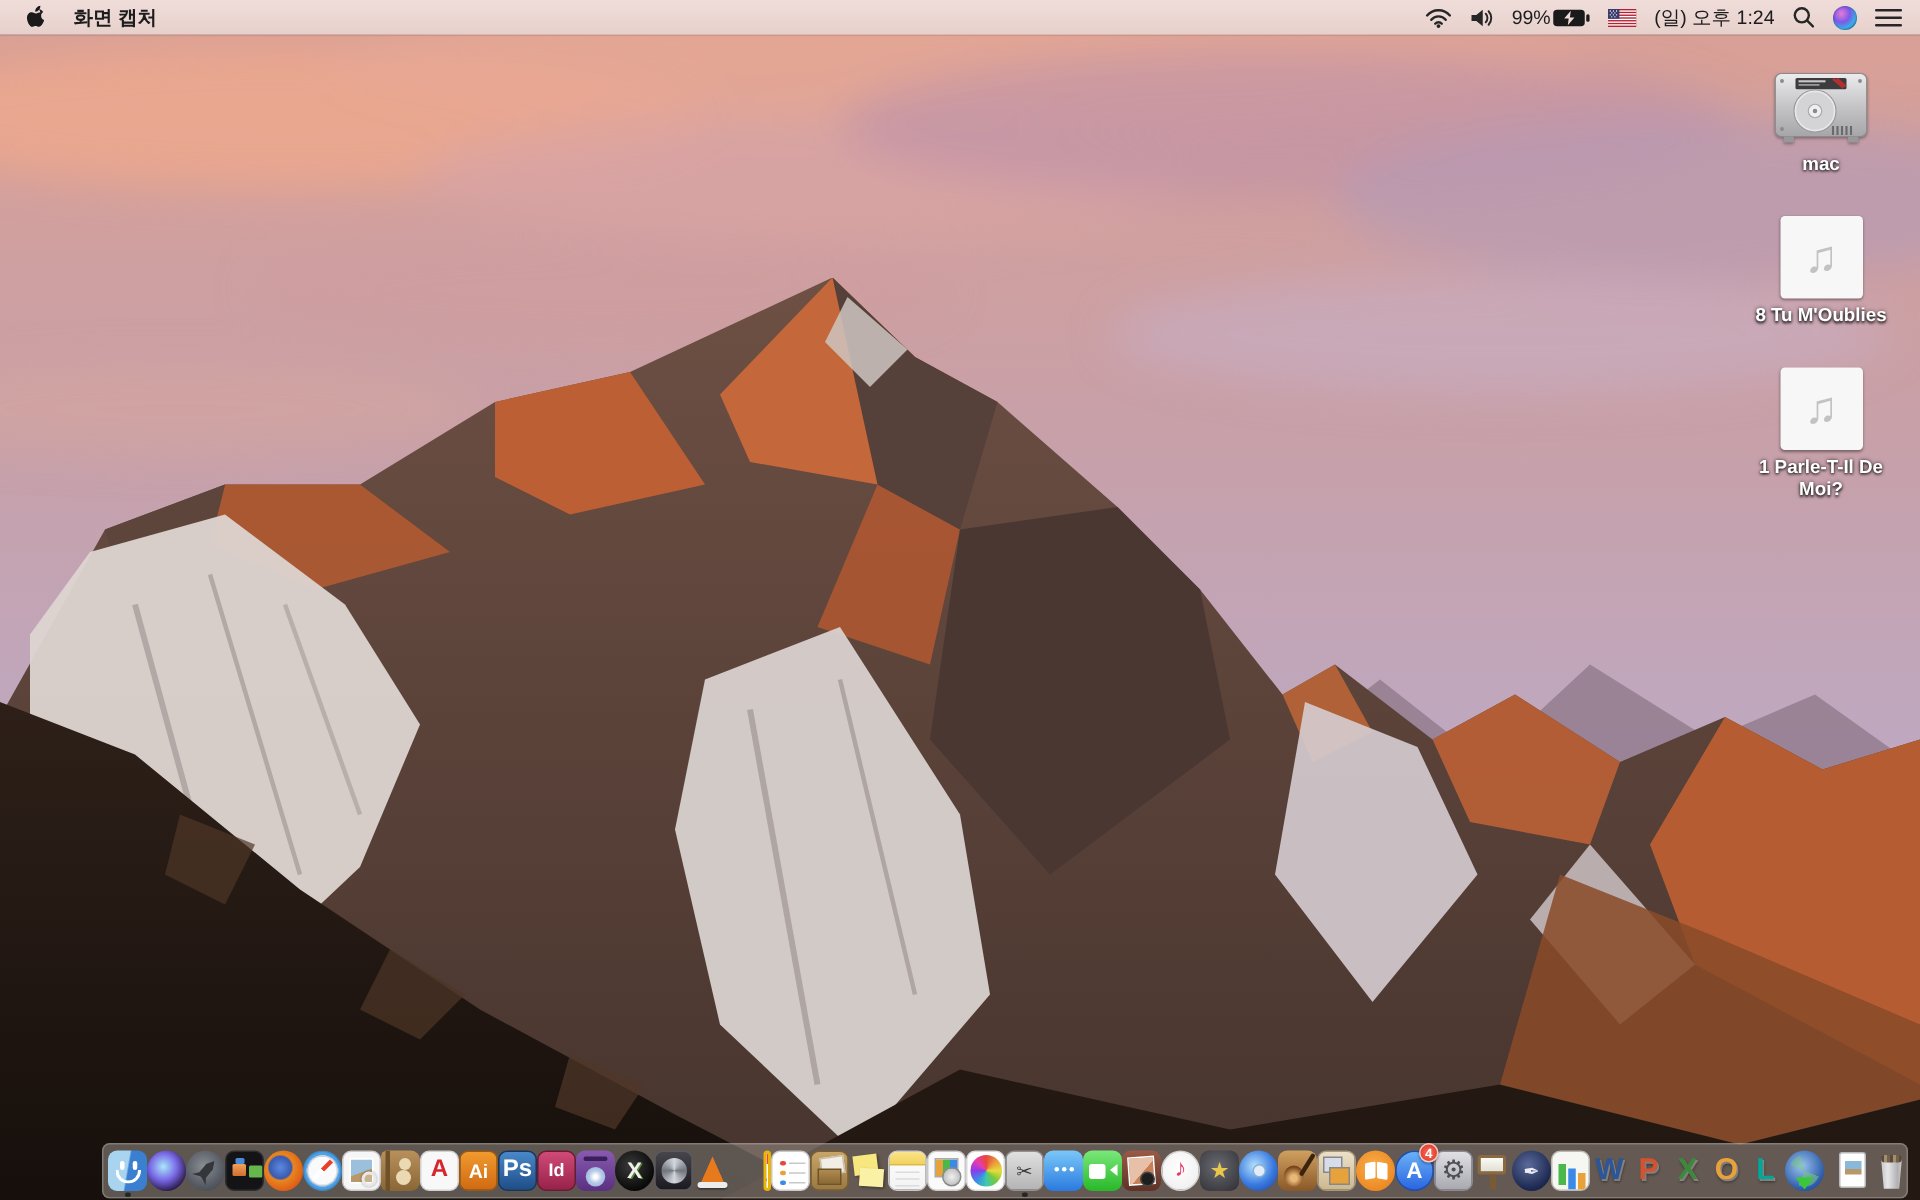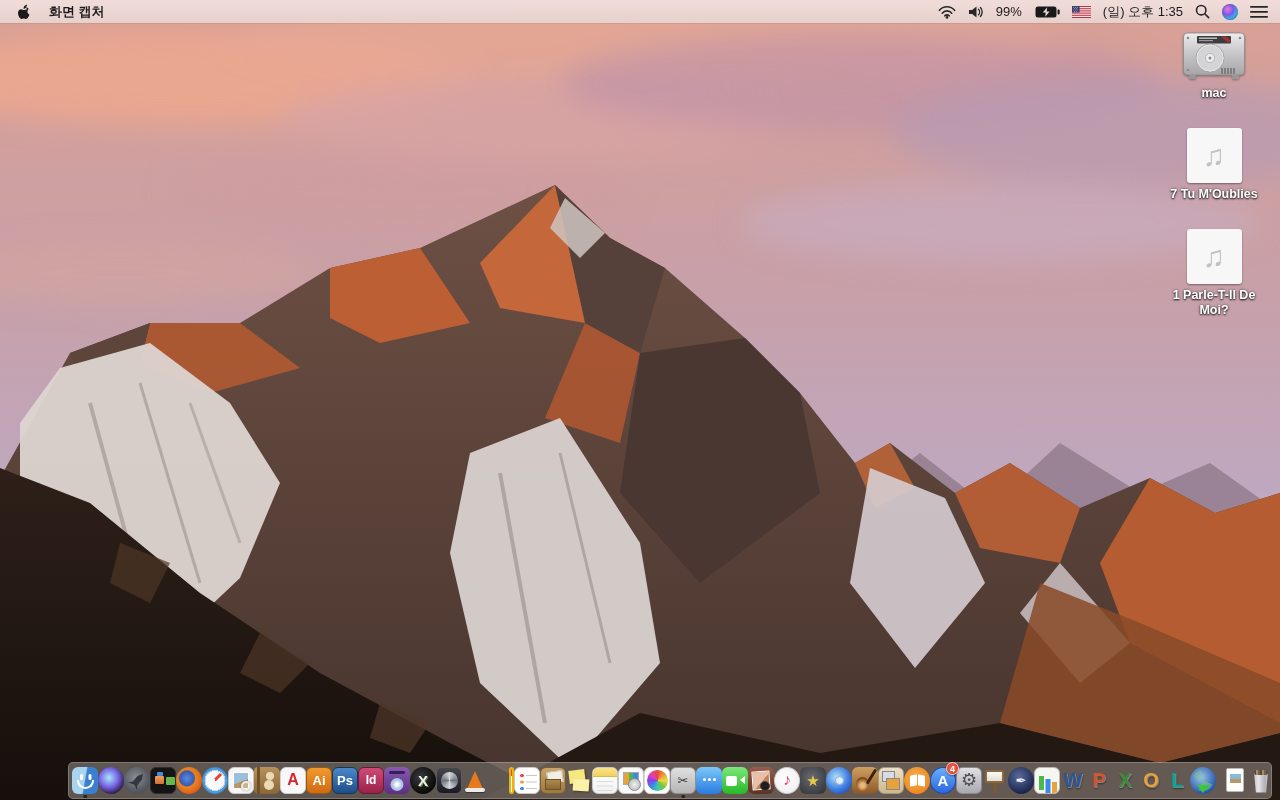--- a/index.html
+++ b/index.html
@@ -7,32 +7,32 @@
        font-family:"Liberation Sans","DejaVu Sans",sans-serif;-webkit-font-smoothing:antialiased;}
 
   
   #wallpaper{position:absolute;top:23px;left:0;width:1280px;height:777px;display:block;}
 
   
   #menubar{position:absolute;top:0;left:0;right:0;height:23px;z-index:50;
     background:linear-gradient(#f0ddd9,#e6d0cc);display:flex;align-items:center;
     justify-content:space-between;padding:0 12px 0 16px;font-size:13px;color:#1c1c1c;
     box-shadow:0 0 1px rgba(0,0,0,.35);}
-  .mb-left{display:flex;align-items:flex-end;gap:19px;}
+  .mb-left{display:flex;align-items:flex-start;gap:19px;}
   .mb-app{font-weight:700;}
   .mb-item{cursor:default;white-space:nowrap;}
   .mb-right{display:flex;align-items:center;gap:12px;}
   .mb-right .st{display:flex;align-items:center;}
   .mb-text{white-space:nowrap;}
   .siri-orb{width:16px;height:16px;border-radius:50%;
     background:radial-gradient(circle at 35% 32%,#e87ad8 0%,#7a5ae8 38%,#3ab0e8 66%,#143a8a 100%);
     box-shadow:inset 0 0 2px rgba(0,0,0,.4);}
 
   
-  #desktop-icons{position:absolute;top:30px;right:14px;width:104px;z-index:10;
+  #desktop-icons{position:absolute;top:46px;right:14px;width:104px;z-index:10;
     display:flex;flex-direction:column;align-items:center;gap:27px;}
   .d-item{width:104px;height:auto;display:flex;flex-direction:column;align-items:center;cursor:default;}
   .drive-svg{width:64px;height:52px;filter:drop-shadow(0 1px 1px rgba(0,0,0,.35));}
   .audio-tile{width:55px;height:55px;background:#f7f7f7;border-radius:3px;
     box-shadow:0 1px 2px rgba(0,0,0,.4);display:flex;align-items:center;justify-content:center;}
   .audio-tile .note{font-size:30px;color:#c2c2c2;line-height:1;}
   .d-label{margin-top:4px;font-size:12.5px;font-weight:600;color:#fff;text-align:center;line-height:1.2;
     text-shadow:0 1px 2px rgba(0,0,0,.9),0 0 3px rgba(0,0,0,.55);}
 
   
@@ -67,21 +67,21 @@
   .di-safari{border-radius:50%;background:radial-gradient(circle,#f8fafc 0 54%,#c8d0d8 55% 60%,#4aa0e8 61% 100%);border:1px solid rgba(0,0,0,.15);}
   .di-safari::after{content:'';position:absolute;left:50%;top:50%;width:3px;height:17px;transform:translate(-50%,-50%) rotate(45deg);background:linear-gradient(#e84030 50%,#fff 50%);}
   .di-preview{background:#f6f6f6;border:1px solid #c8c8c8;}
   .di-preview::before{content:'';position:absolute;inset:4px;background:linear-gradient(160deg,#9cc0dc 55%,#b89868 56%);border:1px solid #fff;}
   .di-preview::after{content:'';position:absolute;right:2px;bottom:2px;width:10px;height:10px;border:2px solid #e8e8e8;border-radius:50%;box-sizing:border-box;background:rgba(255,255,255,.25);box-shadow:0 0 2px rgba(0,0,0,.4);}
   .di-contacts{background:linear-gradient(#b8905c,#8a6636);border-radius:4px 6px 6px 4px;}
   .di-contacts::before{content:'';position:absolute;left:2.5px;top:0;bottom:0;width:3px;background:#6e5128;}
   .di-contacts::after{content:'';position:absolute;top:5px;left:12px;width:8px;height:8px;border-radius:50%;background:#ead9b2;box-shadow:-1px 9px 0 1px #ead9b2;}
   .di-acrobat{background:#f8f8f8;border:1px solid #d0d0d0;color:#d8242c;font-size:16px;font-weight:900;}
   .di-illustrator{background:linear-gradient(#f09a2e,#d06a12);color:#fff;font-size:13px;border:1px solid #9a5a12;}
-  .di-photoshop{background:linear-gradient(#4a88c8,#1e4e88);color:#fff;font-size:13px;border:1px solid #16365e;}
+  .di-photoshop{background:linear-gradient(#4a88c8,#1e4e88);color:#fff;font-size:16px;border:1px solid #16365e;}
   .di-indesign{background:linear-gradient(#d04a78,#98224a);color:#fff;font-size:12px;border:1px solid #6e1836;}
   .di-toast{background:linear-gradient(#8a5ab0,#5a3080);}
   .di-toast::before{content:'';position:absolute;top:4px;left:5px;right:5px;height:3px;background:#38205a;border-radius:2px;}
   .di-toast::after{content:'';position:absolute;bottom:3px;left:50%;transform:translateX(-50%);width:13px;height:13px;border-radius:50%;background:radial-gradient(circle,#fff 12%,#b8cce8 45%,#8aa8d8 100%);}
   .di-x-app{border-radius:50%;background:radial-gradient(circle at 40% 38%,#3a3a3a,#0a0a0a 70%);color:#f0f0f0;font-size:15px;font-weight:900;}
   .di-x-app .glyph{text-shadow:1px 1px 0 #5a8a30;}
   .di-disc-tool{background:linear-gradient(#46464c,#1a1a20);border:1px solid #5a5a60;}
   .di-disc-tool::after{content:'';width:17px;height:17px;border-radius:50%;background:conic-gradient(#d4d8de,#70757c,#d4d8de,#70757c,#d4d8de);}
   .di-vlc{background:transparent;}
   .di-vlc::before{content:'';position:absolute;bottom:5px;left:50%;transform:translateX(-50%);width:0;height:0;border-left:8px solid transparent;border-right:8px solid transparent;border-bottom:18px solid #e87a1e;}
@@ -274,21 +274,21 @@
           <path d="M6.8 10.8 A 3 3 0 0 1 11.2 10.8"></path>
         <circle cx="9" cy="12.4" r="1.3" fill="#262626" stroke="none"></circle>
       </svg>
     </span>
     <span class="st">
       <svg width="16" height="14" viewBox="0 0 16 14">
         <path d="M1 5 h3.2 L8.5 1.5 v11 L4.2 9 H1 Z" fill="#262626"></path>
         <path d="M10.5 4.2 a4 4 0 0 1 0 5.6 M12.4 2.5 a6.6 6.6 0 0 1 0 9" stroke="#262626" fill="none" stroke-width="1.3" stroke-linecap="round"></path>
       </svg>
     </span>
-    <span class="st" style="gap:13px;justify-content:flex-end;">
+    <span class="st" style="gap:1px;justify-content:flex-end;">
       <span class="mb-text">99%</span>
       <svg width="25" height="12" viewBox="0 0 25 12">
         <rect x="0.5" y="0.5" width="21" height="11" rx="2.5" fill="#1a1a1a"></rect>
         <rect x="22.5" y="3.5" width="2.2" height="5" rx="1" fill="#1a1a1a"></rect>
         <path d="M12.2 1.2 L7.8 6.4 h3 L10.2 10.8 L14.6 5.6 h-3 Z" fill="#efdcd8"></path>
       </svg>
     </span>
     <span class="st">
       <svg width="19" height="12" viewBox="0 0 19 12">
         <rect width="19" height="12" fill="#b22234"></rect>
@@ -308,21 +308,21 @@
           <circle cx="2.5" cy="2.6" r="0.45"></circle>
             <circle cx="4.6" cy="2.6" r="0.45"></circle>
           <circle cx="1.5" cy="3.9" r="0.45"></circle>
             <circle cx="3.6" cy="3.9" r="0.45"></circle>
             <circle cx="5.7" cy="3.9" r="0.45"></circle>
           <circle cx="2.5" cy="5.2" r="0.45"></circle>
             <circle cx="4.6" cy="5.2" r="0.45"></circle>
         </g>
       </svg>
     </span>
-    <span class="mb-text">(일) 오후 1:35</span>
+    <span class="mb-text">(일) 오후 1:24</span>
     <span class="st">
       <svg width="15" height="15" viewBox="0 0 15 15" fill="none" stroke="#262626" stroke-width="1.6" stroke-linecap="round">
         <circle cx="6.2" cy="6.2" r="4.7"></circle>
           <line x1="9.8" y1="9.8" x2="13.6" y2="13.6"></line>
       </svg>
     </span>
     <span class="st">
         <span class="siri-orb"></span>
       </span>
     <span class="st">
@@ -339,21 +339,21 @@
     <div class="d-item">
       <svg class="drive-svg" viewBox="0 0 64 52">
         <use href="#sym-drive"></use>
       </svg>
       <div class="d-label">mac</div>
     </div>
     <div class="d-item">
       <div class="audio-tile">
         <span class="note">♫</span>
       </div>
-      <div class="d-label">7 Tu M'Oublies</div>
+      <div class="d-label">8 Tu M'Oublies</div>
     </div>
     <div class="d-item">
       <div class="audio-tile">
         <span class="note">♫</span>
       </div>
       <div class="d-label">1 Parle-T-Il De Moi?</div>
     </div>
   </div>
 
 <div id="dock">

